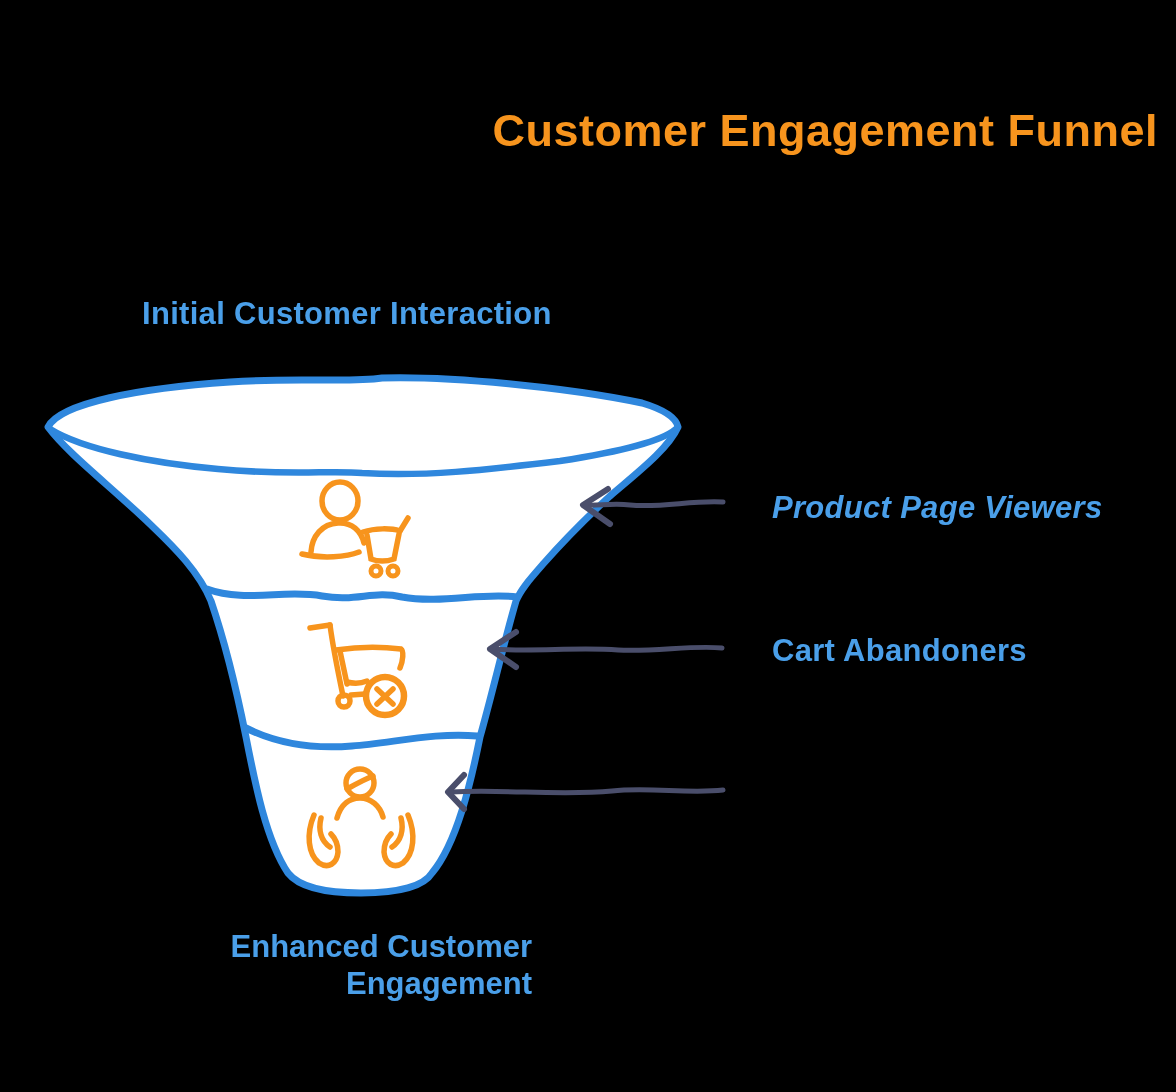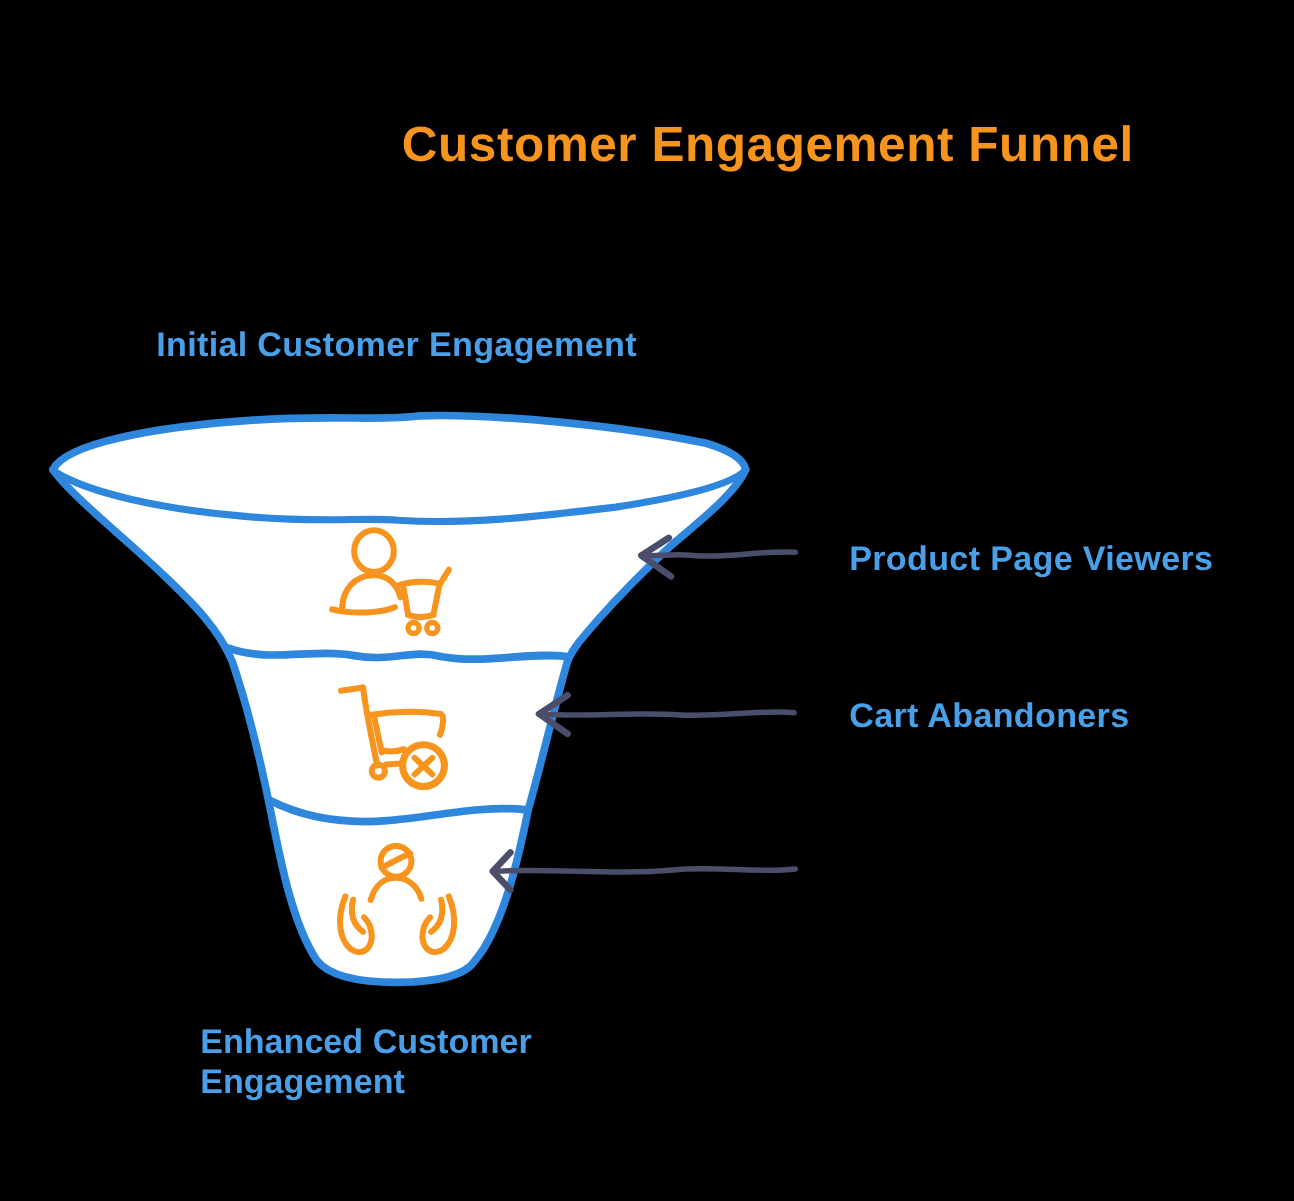--- a/index.html
+++ b/index.html
@@ -21,33 +21,33 @@
     width: 1176px;
     height: 1092px;
   }
   .txt {
     position: absolute;
     font-weight: bold;
     white-space: nowrap;
   }
   .title {
     left: 238px; top: 105px; width: 920px;
-    text-align: center;
+    text-align: right;
     font-size: 45px;
     letter-spacing: 0.5px;
     color: #F7941D;
   }
   .lbl-blue { color: #4A9FE9; }
   .lbl-initial  { left: 142px; top: 296px; font-size: 31px; letter-spacing: 0.3px; }
-  .lbl-product  { left: 772px; top: 490px; font-size: 31px; letter-spacing: 0.3px; }
+  .lbl-product  { left: 772px; top: 490px; font-size: 31px; letter-spacing: 0.3px; font-style: italic; }
   .lbl-cart     { left: 772px; top: 633px; font-size: 31px; letter-spacing: 0.3px; text-align: right; }
   .lbl-past     { left: 772px; top: 777px; font-size: 31px; letter-spacing: 0.3px; }
   .lbl-enhanced {
     left: 182px; top: 928px; width: 350px;
-    text-align: left;
+    text-align: right;
     font-size: 31px;
     line-height: 37px;
     white-space: pre-line;
   }
 </style>
 </head>
 <body>
 
 <div id="stage">
 
@@ -129,21 +129,21 @@
       </g>
       <g>
         <path d="M 723 790 C 690 794 648 787 612 791 C 560 796 505 789 451 792"></path>
         <path d="M 464 775 L 448 792 L 464 809" stroke-width="6"></path>
       </g>
     </g>
   </svg>
 
   <div class="txt title">Customer Engagement Funnel</div>
 
-  <div class="txt lbl-blue lbl-initial">Initial Customer Engagement</div>
+  <div class="txt lbl-blue lbl-initial">Initial Customer Interaction</div>
 
   <div class="txt lbl-blue lbl-product">Product Page Viewers</div>
 
   <div class="txt lbl-blue lbl-cart">Cart Abandoners</div>
 
 
   <div class="txt lbl-blue lbl-enhanced">Enhanced Customer
 Engagement</div>
 </div>
 

